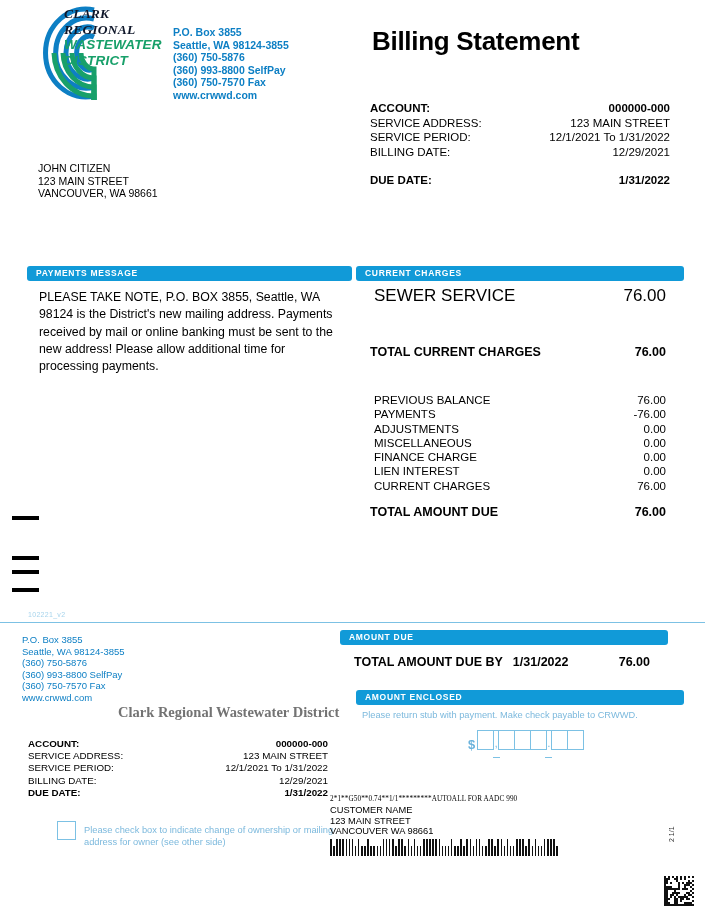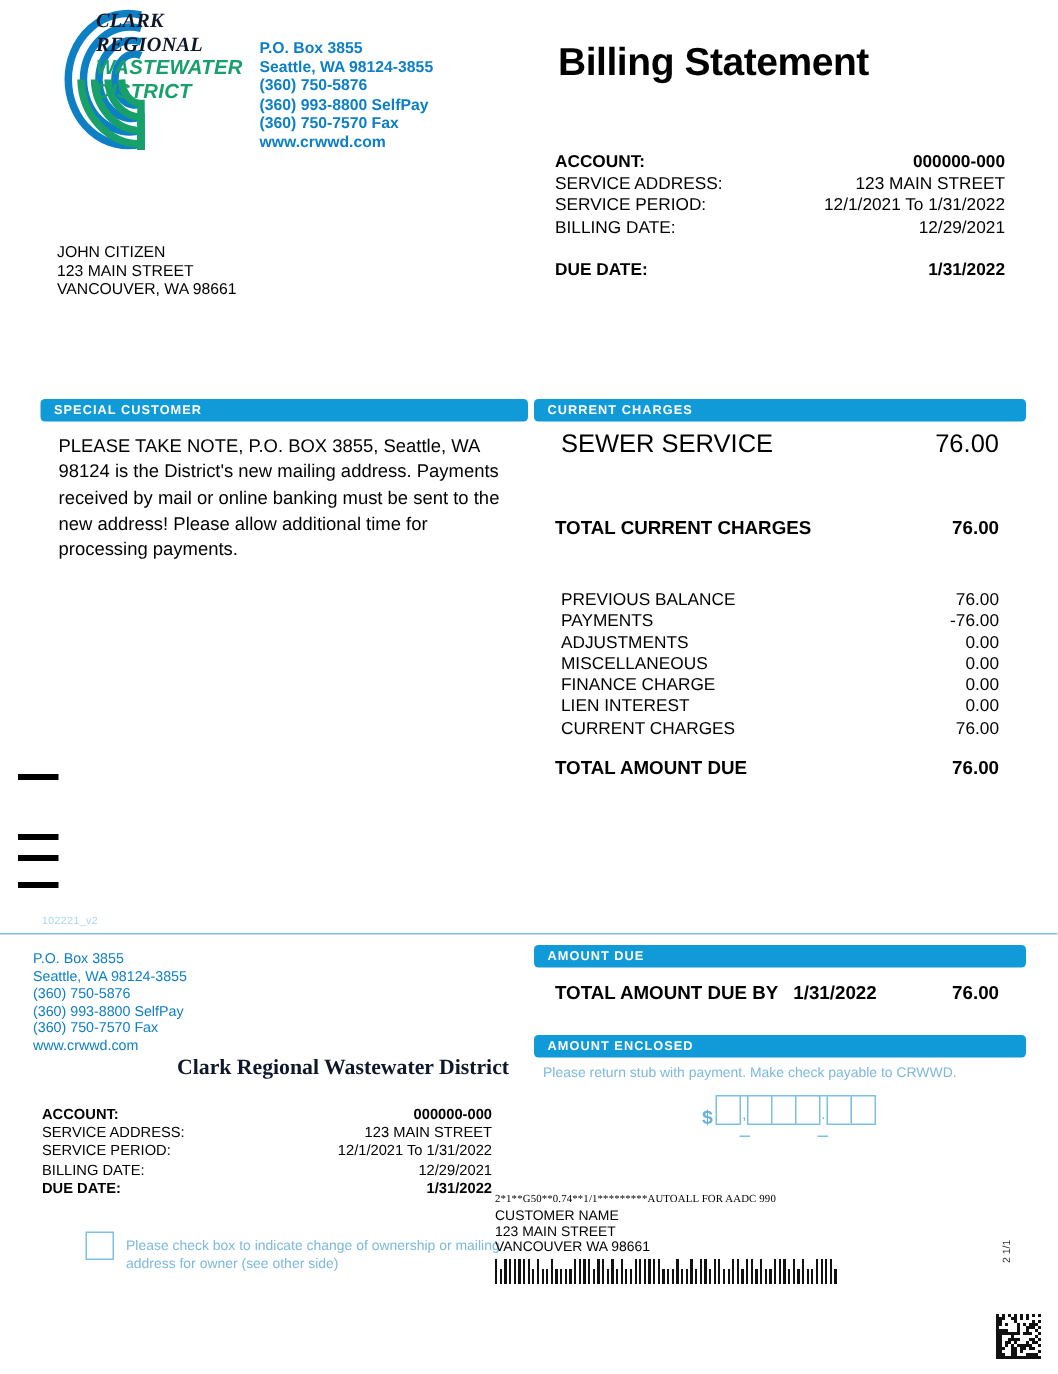--- a/index.html
+++ b/index.html
@@ -166,21 +166,21 @@
   #stub-contact {
     left: 22px; top: 634px;
     color: #0d7fc4;
     font-size: 9.5px;
     line-height: 11.6px;
   }
   #stub-contact div { white-space: nowrap; }
 
   #stub-district-name {
     left: 118px; top: 704px;
-    color: #0f172a;
+    color: #737373;
     font-family: "Liberation Serif", serif;
     font-size: 14.5px;
     font-weight: bold;
     white-space: nowrap;
     text-align: center;
   }
 
   
   #stub-account-rows { left: 28px; top: 738px; width: 300px; }
   .stub-kv {
@@ -203,21 +203,21 @@
   }
   #ownership-change-text {
     left: 84px; top: 824px;
     color: #7cb9dd;
     font-size: 9.3px;
     line-height: 12.4px;
     width: 250px;
   }
 
   
-  #amount-due-section { left: 356px; top: 630px; width: 328px; }
+  #amount-due-section { left: 340px; top: 630px; width: 328px; }
   #amount-due-line {
     margin-top: 10px;
     display: flex;
     font-size: 12.5px;
     font-weight: bold;
     padding: 0 18px 0 14px;
   }
   #amount-due-label { white-space: nowrap; }
   #amount-due-date { margin-left: 10px; white-space: nowrap; }
   #amount-due-value { margin-left: auto; white-space: nowrap; }
@@ -363,21 +363,21 @@
       <span class="v">12/29/2021</span>
     </div>
     <div class="kv-row bold" id="due-date-row">
       <span class="k">DUE DATE:</span>
       <span class="v">1/31/2022</span>
     </div>
   </div>
 </div>
 
 <div class="abs" id="special-message-section">
-  <div class="bar">SPECIAL   CUSTOMER</div>
+  <div class="bar">PAYMENTS   MESSAGE</div>
   <div id="special-message-body">PLEASE TAKE NOTE, P.O. BOX 3855, Seattle, WA 98124 is the District's new mailing address. Payments received by mail or online banking must be sent to the new address! Please allow additional time for processing payments.</div>
 </div>
 
 <div class="abs" id="current-charges-section">
   <div class="bar">CURRENT   CHARGES</div>
   <div id="current-charges-rows">
     <div class="charge-row">
       <span>SEWER SERVICE</span>
       <span>76.00</span>
     </div>

